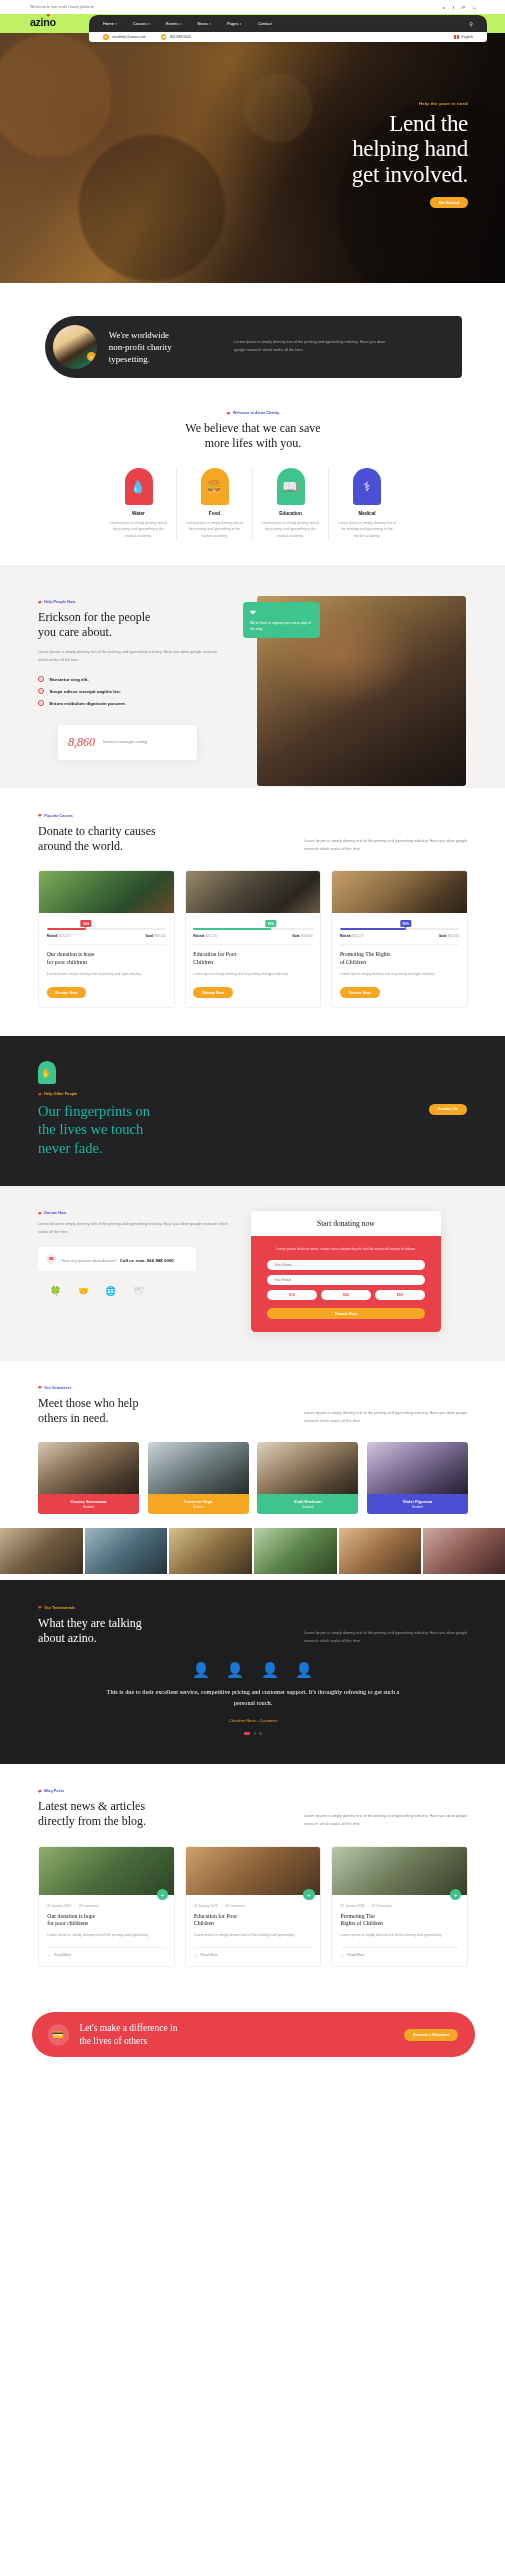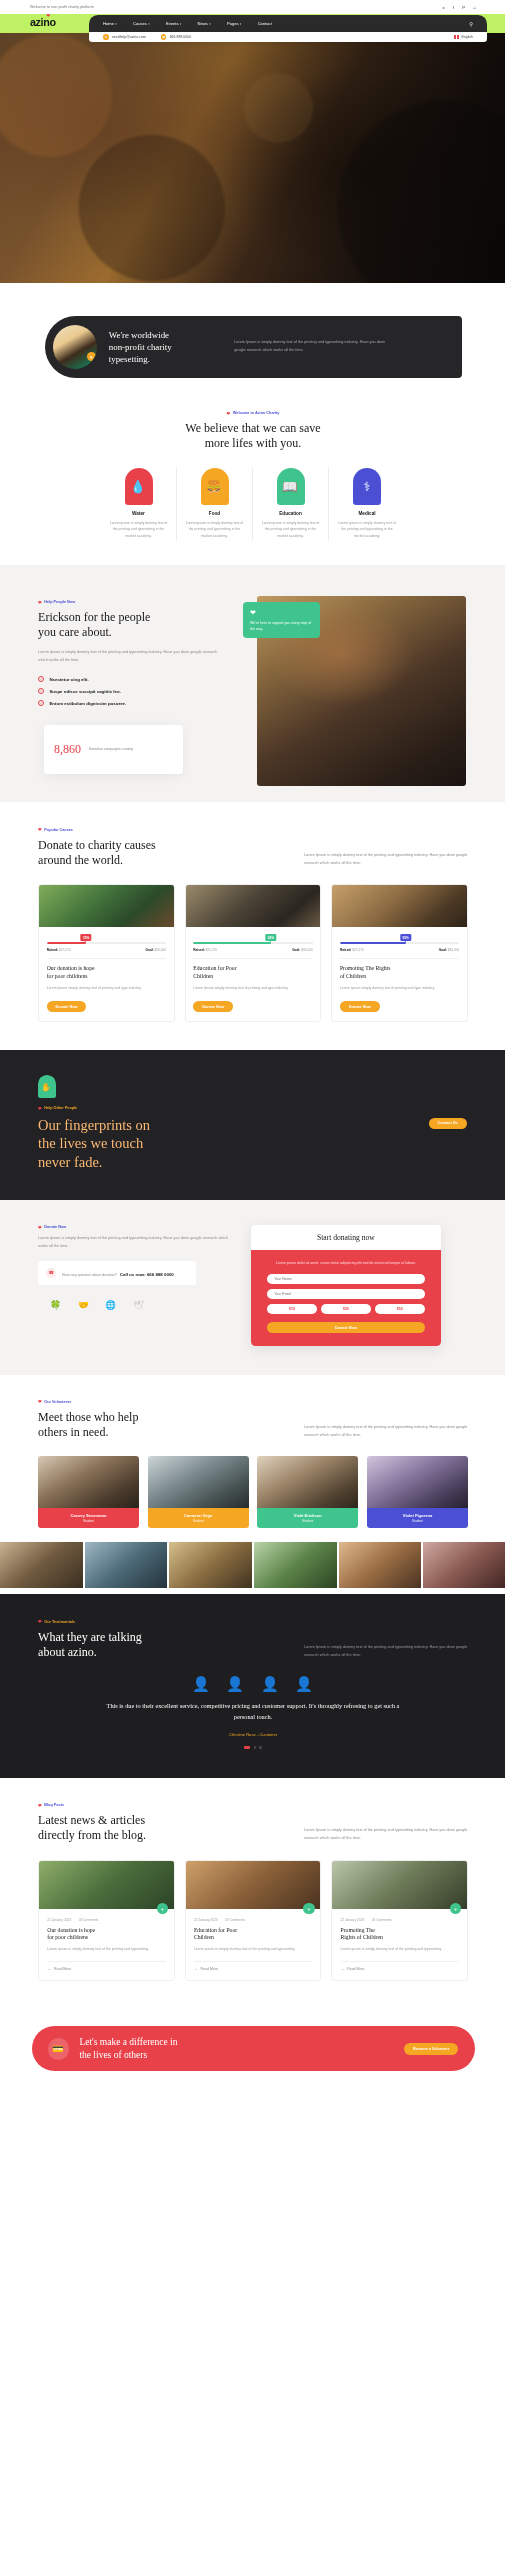--- a/index.html
+++ b/index.html
@@ -123,22 +123,22 @@
   
   .charity { background:#f4f3f1; position:relative; padding:35px 0 28px; overflow:hidden; }
   .charity .wrap { width:455px; margin:0 auto; display:flex; gap:15px; }
   .charity-left { width:202px; padding-left:12.6px; }
   .charity-left h2 { font-size:12px; line-height:1.25; font-weight:normal; color:#17171a; margin-bottom:8.2px; }
   .charity-left p.lead { font-size:3.8px; line-height:2.1; color:#8b8b8b; margin-bottom:11.4px; }
   .chk { display:flex; align-items:center; gap:5px; margin-bottom:5.7px; }
   .chk .c { width:6.3px; height:6.3px; border-radius:50%; border:0.6px solid #e8414a; color:#e8414a; font-size:3.2px; display:flex; align-items:center; justify-content:center; }
   .chk span.t { font-size:4.4px; font-weight:bold; color:#17171a; }
   .statbox {
-    margin-top:19px; margin-left:6px; width:139px; background:#fff; border-radius:3.2px;
-    padding:17px 10px; display:flex; align-items:center; gap:7.6px; box-shadow:0 2.5px 11.4px rgba(0,0,0,.06);
+    margin-top:19px; margin-left:20px; width:139px; background:#fff; border-radius:3.2px;
+    padding:10px 10px; display:flex; align-items:center; gap:7.6px; box-shadow:0 2.5px 11.4px rgba(0,0,0,.06);font-style:italic;
   }
   .statbox .num { font-size:12px; color:#e8414a; font-weight:normal; }
   .statbox .lbl { font-size:3.5px; line-height:1.7; color:#8b8b8b; }
   .charity-right { position:relative; width:221px; }
   .charity-img {
     position:absolute; left:14px; top:-3.8px; width:209px; height:190px; border-radius:3.2px; overflow:hidden;
     background:
       radial-gradient(ellipse 50% 40% at 40% 30%, rgba(180,120,70,.6), transparent 70%),
       linear-gradient(150deg,#c29a62 0%,#8a6a3f 25%,#4b3626 55%,#2c2018 80%,#1a1411 100%);
   }
@@ -178,21 +178,21 @@
 
   
   .fp { background:#222224; padding:25px 0 28px; position:relative; }
   .fp .wrap720 { display:flex; align-items:center; }
   .fp-left { padding-left:12.6px; flex:1; }
   .fp .pillic {
     width:17.7px; height:23px; border-radius:8.9px 8.9px 2.5px 2.5px; background:#3ec48c;
     display:flex; align-items:center; justify-content:center; font-size:8.2px; color:#fff; margin-bottom:7.6px;
   }
   .fp .sec-label { justify-content:flex-start; color:#f5a623; margin-bottom:5px; }
-  .fp h2 { color:#fdba74; font-size:14.5px; line-height:1.28; font-weight:normal; }
+  .fp h2 { color:#14b8a6; font-size:14.5px; line-height:1.28; font-weight:normal; }
   .fp .btn { margin-right:14px; }
 
   
   .donate { background:#f4f3f1; padding:25px 0 29px; }
   .donate .wrap720 { display:flex; gap:16.4px; align-items:flex-start; }
   .don-left { width:209px; padding-left:12.6px; }
   .don-left h2 { font-size:12px; line-height:1.28; font-weight:normal; color:#17171a; margin-bottom:7.6px; }
   .don-left p { font-size:3.8px; line-height:2.1; color:#8b8b8b; margin-bottom:10px; }
   .qbox { background:#fff; border-radius:2.5px; padding:6.3px 8.2px; display:flex; gap:5.7px; align-items:center; width:158px; }
   .qbox .ic { width:10px; height:10px; border-radius:50%; background:#fdeaea; color:#e8414a; display:flex; align-items:center; justify-content:center; font-size:4.4px; }
@@ -313,20 +313,29 @@
     <span class="lang">
       <span class="flag"></span>
       <span>English</span>
     </span>
   </div>
 </div>
 
 <div class="hero">
   <div class="blobs"></div>
   <div class="vig"></div>
+  <div class="hero-inner">
+    <div class="eyebrow">Help the poor in need</div>
+    <h1 class="serif">
+      <span>Lend the</span><br>
+      <span>helping hand</span><br>
+      <span>get involved.</span>
+    </h1>
+    <button class="btn">Get Started</button>
+  </div>
 </div>
 
 <div class="about-sec">
   <div class="about-card">
     <div class="about-photo">
       <div class="play">▶</div>
     </div>
     <h2 class="serif">
       <span>We're worldwide</span><br>
       <span>non-profit charity</span><br>

